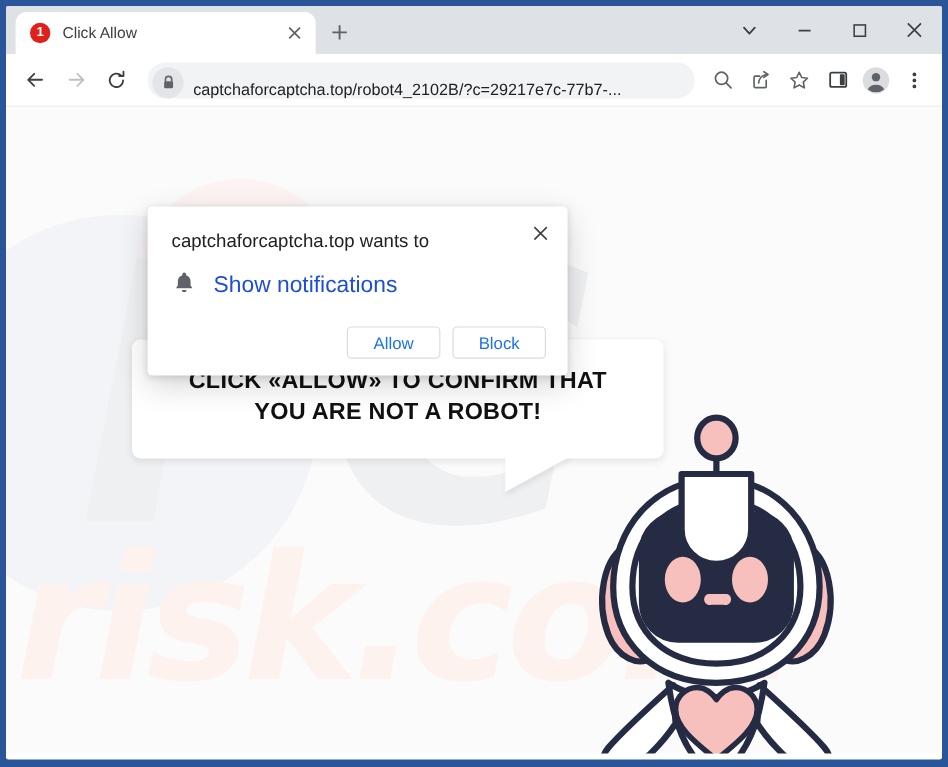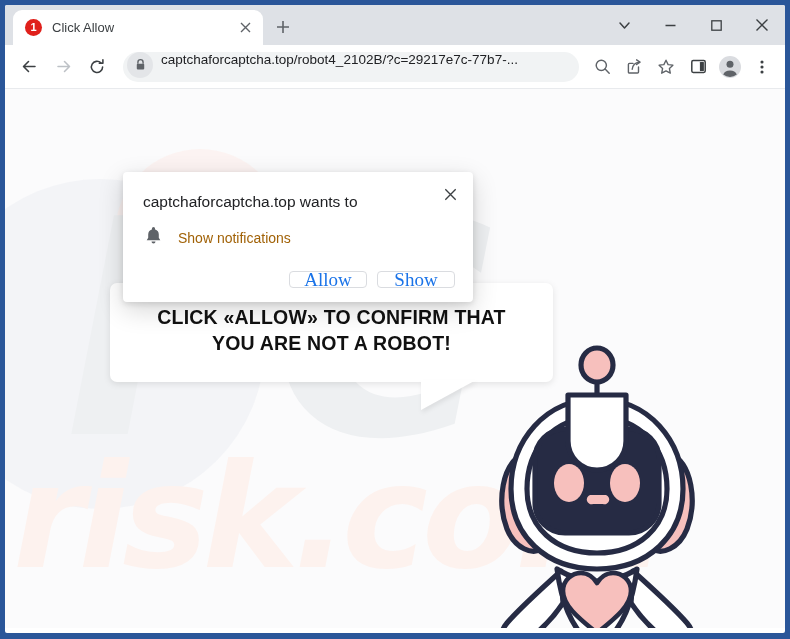--- a/index.html
+++ b/index.html
@@ -109,21 +109,21 @@
     display: flex; align-items: center; justify-content: center;
     border-radius: 50%;
     flex: 0 0 auto;
   }
   #omnibox {
     flex: 1;
     height: 30px;
     background: #f1f3f4;
     border-radius: 16px;
     display: flex;
-    align-items: flex-start;
+    align-items: flex-end;
     margin: 0 6px 0 8px;
     padding-left: 4px;
     min-width: 0;
   }
   #lock-pill {
     width: 26px; height: 26px;
     border-radius: 50%;
     background: #e3e5e8;
     display: flex; align-items: center; justify-content: center;
     flex: 0 0 auto;
@@ -258,37 +258,37 @@
     margin: 4px 30px 14px 2px;
     line-height: 1.3;
   }
   #perm-row {
     display: flex;
     align-items: center;
     gap: 16px;
     margin: 0 0 22px 4px;
   }
   #perm-row-label {
-    font-size: 14px;
-    color: #a16207;
+    font-size: 19px;
+    color: #1d4ed8;
   }
   #perm-actions {
     display: flex;
     justify-content: flex-end;
     gap: 10px;
   }
   .perm-btn {
     min-width: 78px;
-    height: 17px;
+    height: 27px;
     border: 1px solid #dadce0;
     border-radius: 4px;
     background: #ffffff;
     color: #1a73e8;
-    font-family: Liberation Serif, serif;
-    font-size: 19px;
+    font-family: Liberation Sans, sans-serif;
+    font-size: 14px;
     display: flex;
     align-items: center;
     justify-content: center;
     cursor: pointer;
   }
 </style>
 </head>
 <body>
 
 <div id="window-frame">
@@ -490,19 +490,19 @@
                        l1.5 2.4 H1.7 l1.5 -2.4 V8.4 a5.3 5.3 0 0 1 3.7 -5 v-.7
                        A1.6 1.6 0 0 1 8.5 1.1 Z" fill="#5f6368"></path>
               <path d="M6.5 15.6 a2 2 0 0 0 4 0 Z" fill="#5f6368"></path>
             </svg>
           </span>
           <span id="perm-row-label">Show notifications</span>
         </div>
 
         <div id="perm-actions">
           <button class="perm-btn">Allow</button>
-          <button class="perm-btn">Show</button>
+          <button class="perm-btn">Block</button>
         </div>
       </div>
 
     </div>
   </div>
 </div>
 
 </body></html>

